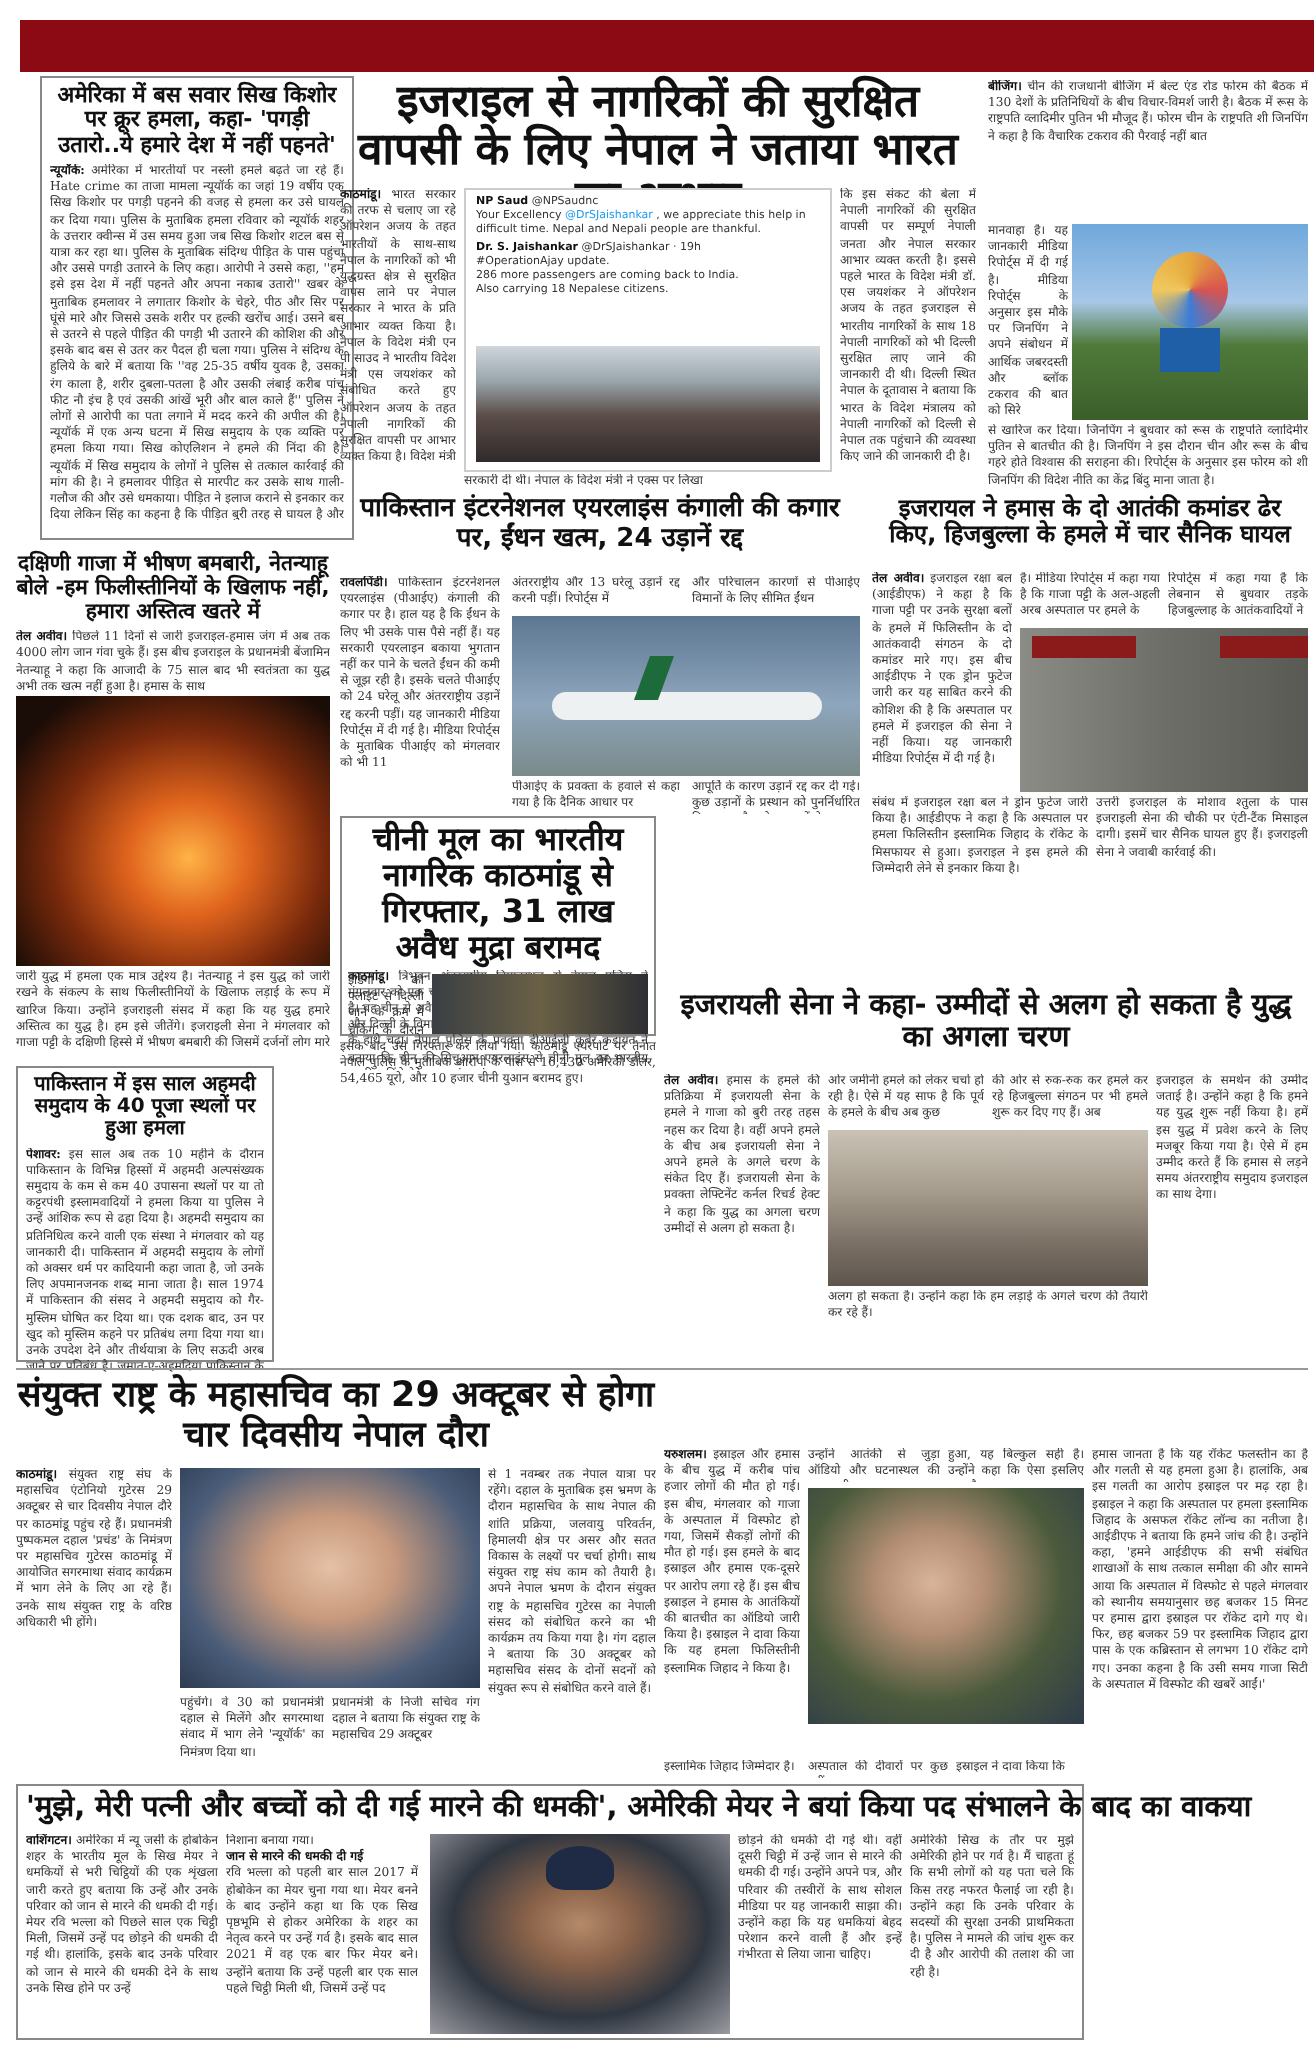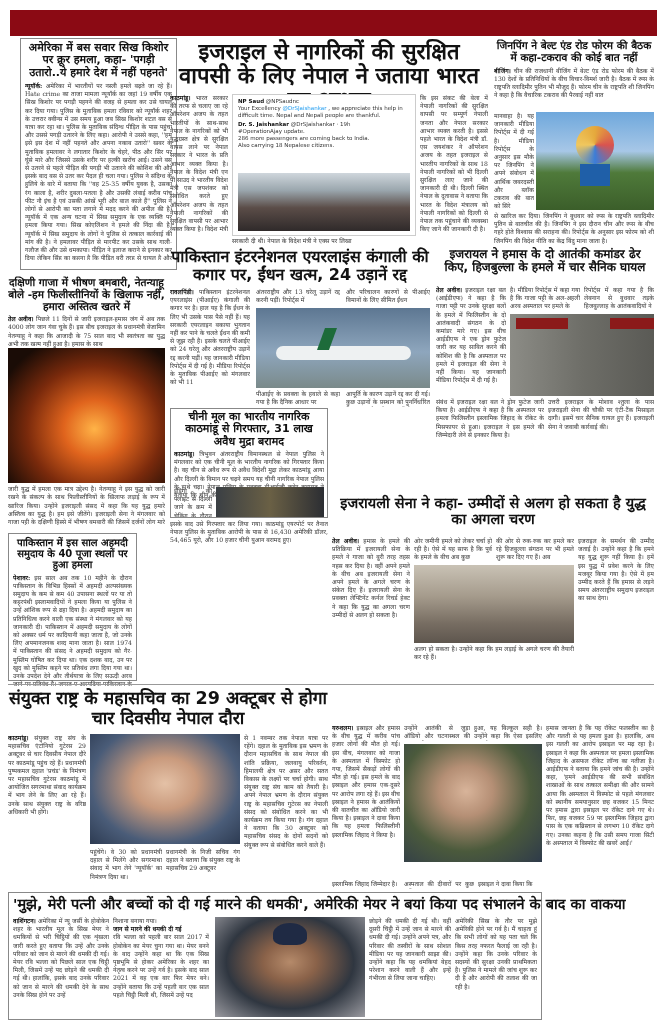--- a/index.html
+++ b/index.html
@@ -61,52 +61,51 @@
     <div>#OperationAjay update.</div>
     <div>286 more passengers are coming back to India.</div>
     <div>Also carrying 18 Nepalese citizens.</div>
     <div class="img" style="left:5px;top:78px;width:172px;height:58px;background:linear-gradient(180deg,#cfd6dc 0%,#9aa6ad 30%,#5b4d48 60%,#2f2a2a 100%);"></div>
   </div>
   <div class="col txt" style="left:250px;top:54px;width:68px;height:138px;">कि इस संकट की बेला में नेपाली नागरिकों की सुरक्षित वापसी पर सम्पूर्ण नेपाली जनता और नेपाल सरकार आभार व्यक्त करती है। इससे पहले भारत के विदेश मंत्री डॉ. एस जयशंकर ने ऑपरेशन अजय के तहत इजराइल से भारतीय नागरिकों के साथ 18 नेपाली नागरिकों को भी दिल्ली सुरक्षित लाए जाने की जानकारी दी थी। दिल्ली स्थित नेपाल के दूतावास ने बताया कि भारत के विदेश मंत्रालय को नेपाली नागरिकों को दिल्ली से नेपाल तक पहुंचाने की व्यवस्था किए जाने की जानकारी दी है।</div>
   <div class="txt" style="position:absolute;left:62px;top:197px;width:184px;height:9px;">सरकारी दी थी। नेपाल के विदेश मंत्री ने एक्स पर लिखा</div>
 </div>
 
 <div style="position:absolute;left:494px;top:40px;width:160px;height:205px;">
-  <div class="hl" style="font-size:10.5px;margin-bottom:3px;">जिनपिंग ने बेल्ट एंड रोड फोरम की बैठक में कहा-टकराव की कोई बात नहीं</div>
   <div class="txt" style="height:33px;">
     <b>बीजिंग।</b>
     <span>चीन की राजधानी बीजिंग में बेल्ट एंड रोड फोरम की बैठक में 130 देशों के प्रतिनिधियों के बीच विचार-विमर्श जारी है। बैठक में रूस के राष्ट्रपति व्लादिमीर पुतिन भी मौजूद हैं। फोरम चीन के राष्ट्रपति शी जिनपिंग ने कहा है कि वैचारिक टकराव की पैरवाई नहीं बात</span>
   </div>
   <div class="col txt" style="left:0;top:72px;width:40px;height:100px;">मानवाहा है। यह जानकारी मीडिया रिपोर्ट्स में दी गई है। मीडिया रिपोर्ट्स के अनुसार इस मौके पर जिनपिंग ने अपने संबोधन में आर्थिक जबरदस्ती और ब्लॉक टकराव की बात को सिरे</div>
   <div class="img" style="left:42px;top:72px;width:118px;height:98px;background:linear-gradient(180deg,#6fa8dc 0%,#a7c7e7 40%,#4f7a3a 62%,#3b5e2a 100%);">
     <div style="position:absolute;left:40px;top:14px;width:38px;height:38px;border-radius:50%;background:conic-gradient(#e5a93c,#d9534f,#3b7dd8,#f0c75e,#e5a93c);"></div>
     <div style="position:absolute;left:44px;top:52px;width:30px;height:22px;background:#1f5fa8;"></div>
   </div>
   <div class="txt" style="position:absolute;left:0;top:172px;width:160px;height:33px;">से खारिज कर दिया। जिनपिंग ने बुधवार को रूस के राष्ट्रपति व्लादिमीर पुतिन से बातचीत की है। जिनपिंग ने इस दौरान चीन और रूस के बीच गहरे होते विश्वास की सराहना की। रिपोर्ट्स के अनुसार इस फोरम को शी जिनपिंग की विदेश नीति का केंद्र बिंदु माना जाता है।</div>
 </div>
 
 <div style="position:absolute;left:170px;top:248px;width:260px;height:148px;">
-  <div class="hl" style="font-size:16px;margin-bottom:3px;">पाकिस्तान इंटरनेशनल एयरलाइंस कंगाली की कगार पर, ईंधन खत्म, 24 उड़ानें रद्द</div>
+  <div class="hl" style="font-size:13px;margin-bottom:3px;">पाकिस्तान इंटरनेशनल एयरलाइंस कंगाली की कगार पर, ईंधन खत्म, 24 उड़ानें रद्द</div>
   <div class="col txt" style="left:0;top:40px;width:80px;height:140px;">
     <b>रावलपिंडी।</b>
     <span>पाकिस्तान इंटरनेशनल एयरलाइंस (पीआईए) कंगाली की कगार पर है। हाल यह है कि ईंधन के लिए भी उसके पास पैसे नहीं हैं। यह सरकारी एयरलाइन बकाया भुगतान नहीं कर पाने के चलते ईंधन की कमी से जूझ रही है। इसके चलते पीआईए को 24 घरेलू और अंतरराष्ट्रीय उड़ानें रद्द करनी पड़ीं। यह जानकारी मीडिया रिपोर्ट्स में दी गई है।</span>
     <span>मीडिया रिपोर्ट्स के मुताबिक पीआईए को मंगलवार को भी 11</span>
   </div>
   <div class="col txt" style="left:86px;top:40px;width:84px;height:17px;">अंतरराष्ट्रीय और 13 घरेलू उड़ानें रद्द करनी पड़ीं। रिपोर्ट्स में</div>
   <div class="col txt" style="left:176px;top:40px;width:84px;height:17px;">और परिचालन कारणों से पीआईए विमानों के लिए सीमित ईंधन</div>
   <div class="img" style="left:86px;top:60px;width:174px;height:80px;background:linear-gradient(180deg,#5d7792 0%,#8ea6bd 55%,#7a8a8a 100%);">
     <div style="position:absolute;left:20px;top:38px;width:135px;height:14px;border-radius:7px;background:#eef1f2;"></div>
     <div style="position:absolute;left:65px;top:20px;width:12px;height:22px;background:#1d6b3a;transform:skewX(-20deg);"></div>
   </div>
 </div>
 <div class="txt" style="position:absolute;left:256px;top:390px;width:84px;height:17px;">पीआईए के प्रवक्ता के हवाले से कहा गया है कि दैनिक आधार पर</div>
 <div class="txt" style="position:absolute;left:346px;top:390px;width:84px;height:17px;">आपूर्ति के कारण उड़ानें रद्द कर दी गई। कुछ उड़ानों के प्रस्थान को पुनर्निर्धारित किया गया है। घरेलू उड़ानों के अलावा दुबई, बीजिंग, कुआलालंपुर और टोरंटो जाने वाली उड़ानें भी रद्द की गईं।</div>
 
 <div class="box" style="left:170px;top:408px;width:158px;height:110px;padding:2px 3px;">
-  <div class="hl" style="font-size:11px;margin-bottom:2px;text-align:center;">चीनी मूल का भारतीय नागरिक काठमांडू से गिरफ्तार, 31 लाख अवैध मुद्रा बरामद</div>
+  <div class="hl" style="font-size:16px;margin-bottom:2px;text-align:center;">चीनी मूल का भारतीय नागरिक काठमांडू से गिरफ्तार, 31 लाख अवैध मुद्रा बरामद</div>
   <div class="txt" style="height:50px;">
     <b>काठमांडू।</b>
     <span>त्रिभुवन अंतरराष्ट्रीय विमानस्थल से नेपाल पुलिस ने मंगलवार को एक चीनी मूल के भारतीय नागरिक को गिरफ्तार किया है। वह चीन से अवैध रूप से अवैध विदेशी मुद्रा लेकर काठमांडू आया और दिल्ली के विमान पर चढ़ने समय यह चीनी नागरिक नेपाल पुलिस के हाथे चढ़ा। नेपाल पुलिस के प्रवक्ता डीआईजी कुबेर कड़ायत ने बताया कि चीन की सिचुआन एयरलाइंस से चीनी मूल का भारतीय नागरिक विंसे ह्रेटेन काठमांडू पहुंचा था।</span>
   </div>
   <div class="col txt" style="left:3px;top:78px;width:38px;height:30px;">इंडिगो की फ्लाइट से दिल्ली जाने के क्रम में चेकिंग के दौरान उसके पास से भारी मात्रा में विदेशी मुद्रा बरामद की गई। जांच के दौरान उसके सामान से 31 लाख रुपये मूल्य की अवैध मुद्रा मिली है। आरोपी ने बताया कि यह मुद्रा हवाला के जरिये भेजी जानी थी।</div>
   <div class="img" style="left:45px;top:78px;width:108px;height:30px;background:linear-gradient(90deg,#3a3f44 0%,#6a6045 50%,#2c2e33 100%);"></div>
 </div>
 <div class="txt" style="position:absolute;left:170px;top:520px;width:158px;height:25px;">इसके बाद उसे गिरफ्तार कर लिया गया। काठमांडू एयरपोर्ट पर तैनात नेपाल पुलिस के मुताबिक आरोपी के पास से 16,430 अमेरिकी डॉलर, 54,465 यूरो, और 10 हजार चीनी युआन बरामद हुए।</div>
 
 <div style="position:absolute;left:436px;top:248px;width:218px;height:245px;">

